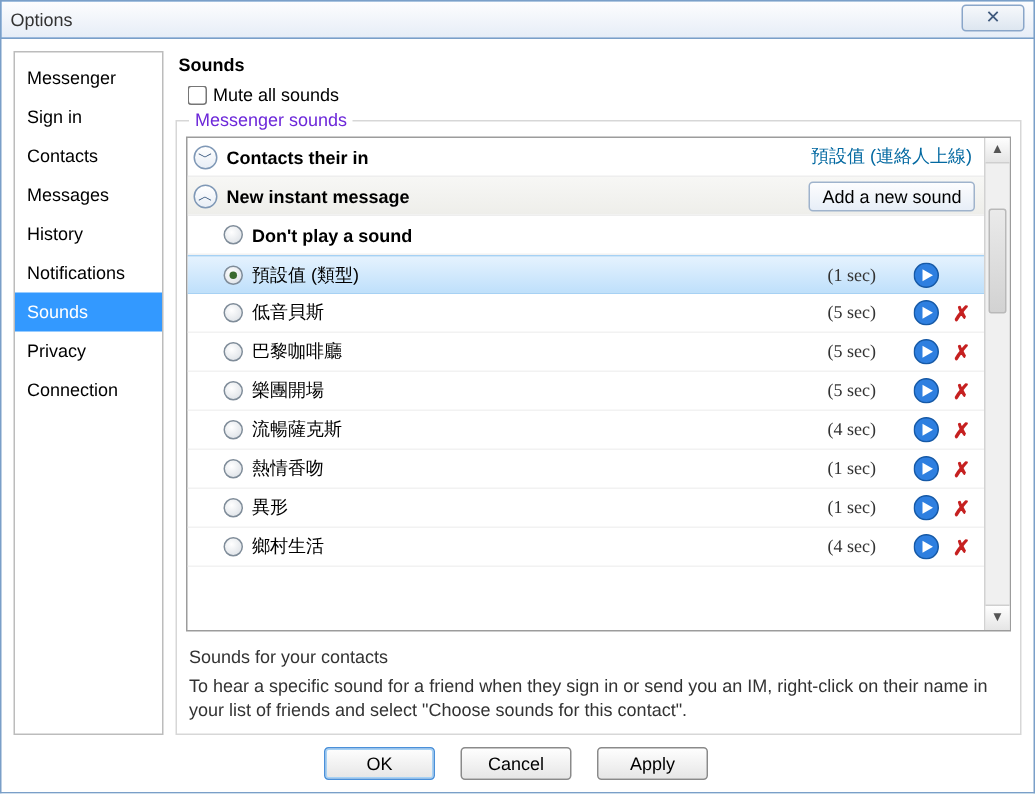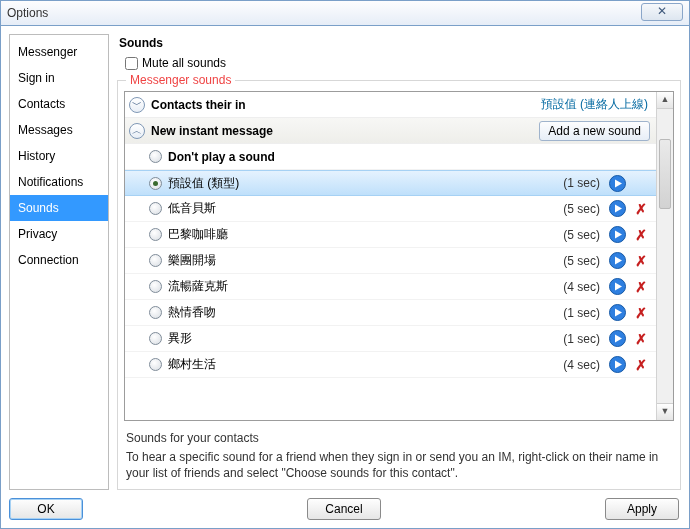--- a/index.html
+++ b/index.html
@@ -93,21 +93,21 @@
     flex: 1;
     display: flex;
     flex-direction: column;
     min-height: 0;
   }
   .fieldset-legend {
     position: absolute;
     top: -8px; left: 8px;
     background: #fff;
     padding: 0 4px;
-    color: #ef4444;
+    color: #6d28d9;
   }
   .listbox-wrap {
     flex: 1;
     display: flex;
     border: 1px solid #9c9c9c;
     min-height: 0;
   }
   .listbox {
     flex: 1;
     display: flex;
@@ -188,36 +188,36 @@
     background: radial-gradient(circle at 40% 35%, #fff, #d8dde3);
     position:relative;
     flex-shrink:0;
   }
   .radio.checked::after{
     content:""; position:absolute; top:3px; left:3px; width:5px; height:5px;
     background:#3a6a2e; border-radius:50%;
   }
   .row-label { flex:1; }
   .row-label.bold { font-weight:bold; }
-  .duration { color:#333; margin-right:2px; }
+  .duration { color:#333; margin-right:18px;font-family:Liberation Serif, serif; }
 
   .play-icon, .del-icon {
     width:18px; height:18px;
     display:flex; align-items:center; justify-content:center;
     flex-shrink:0;
   }
   .play-icon svg { width:17px; height:17px; }
   .del-icon { color:#c62020; font-weight:bold; font-size:14px; }
 
   .under-text { margin:10px 2px 4px 2px; color:#333; }
   .under-note { margin:0 2px 2px 2px; color:#333; line-height:1.35; }
 
   .button-row {
     display:flex;
-    justify-content:space-between;
+    justify-content:center;
     gap:17px;
     padding:8px 2px 0 0;
   }
   .dlg-btn {
     min-width:74px;
     height:22px;
     border:1px solid #8a8a8a;
     background:linear-gradient(to bottom,#fefefe,#e6e6e6);
     border-radius:3px;
     font-size:12px;

